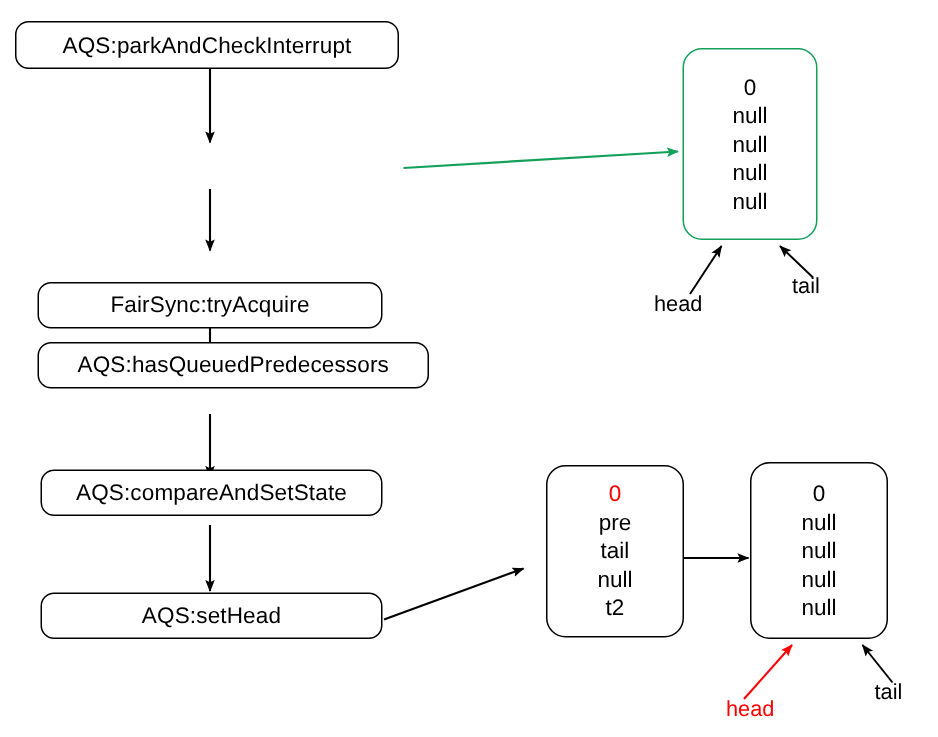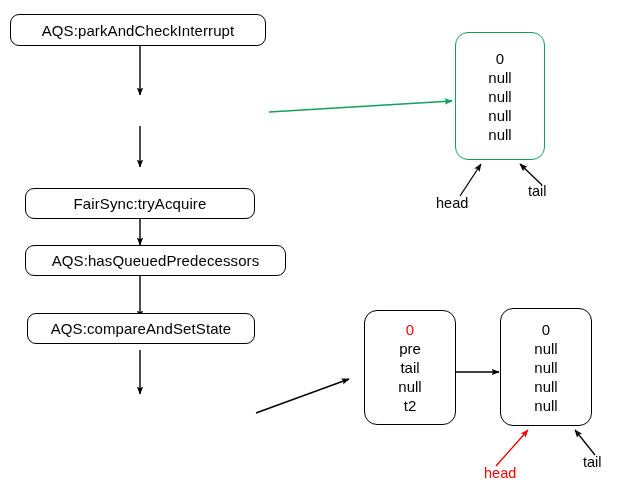--- a/index.html
+++ b/index.html
@@ -123,28 +123,31 @@
 
   <div class="flow-box" style="left:10px; top:14px; width:256px; height:32px;">
     <span>AQS:parkAndCheckInterrupt</span>
   </div>
 
 
   <div class="flow-box" style="left:25px; top:168px; width:230px; height:31px;margin-top:20px;">
     <span>FairSync:tryAcquire</span>
   </div>
 
-  <div class="flow-box" style="left:25px; top:245px; width:261px; height:31px;">
+  <div class="flow-box" style="left:25px; top:228px; width:261px; height:31px;">
     <span>AQS:hasQueuedPredecessors</span>
   </div>
 
   <div class="flow-box" style="left:27px; top:313px; width:228px; height:31px;">
     <span>AQS:compareAndSetState</span>
   </div>
 
+  <div class="flow-box" style="left:27px; top:395px; width:228px; height:31px;">
+    <span>AQS:setHead</span>
+  </div>
 
   <div class="annotation" style="left:153px; top:48px;">
   </div>
 
   <div class="node-box green" style="left:455px; top:32px; width:90px; height:128px;">
     <span class="cell">0</span>
     <span class="cell">null</span>
     <span class="cell">null</span>
     <span class="cell">null</span>
     <span class="cell">null</span>

